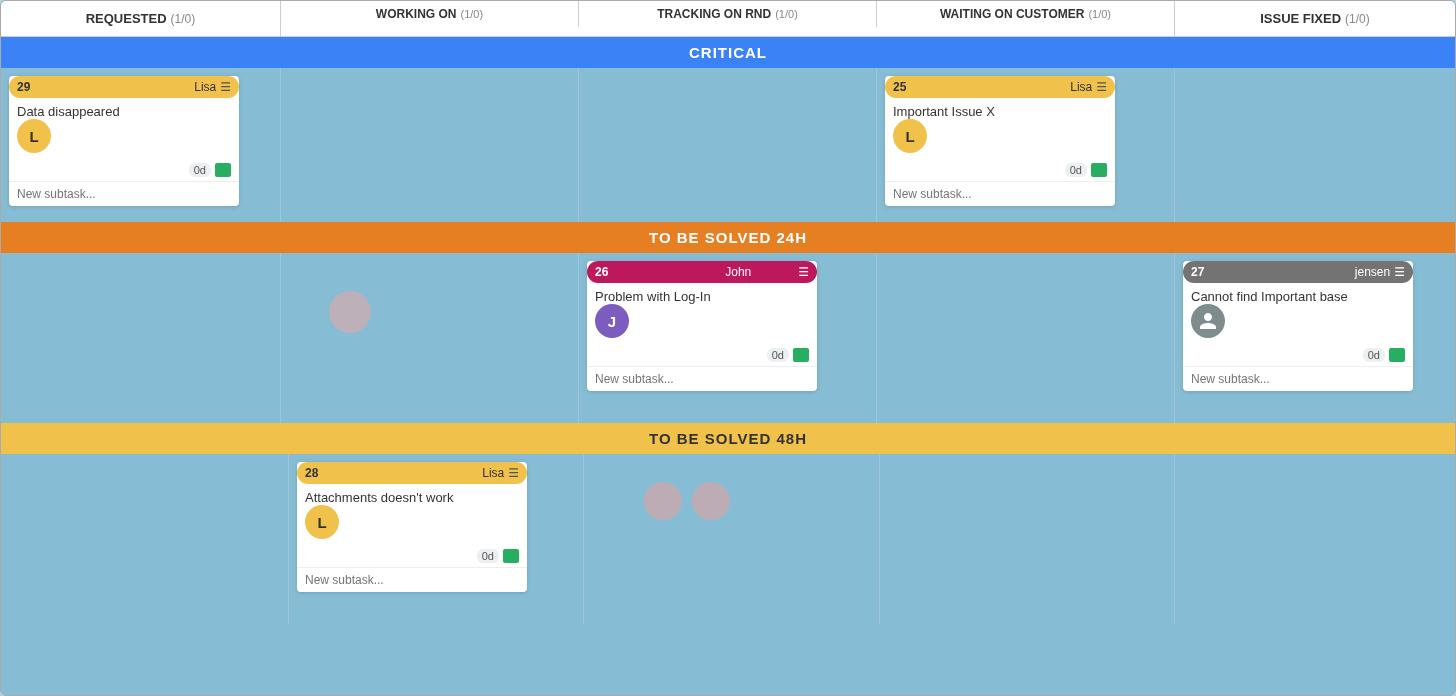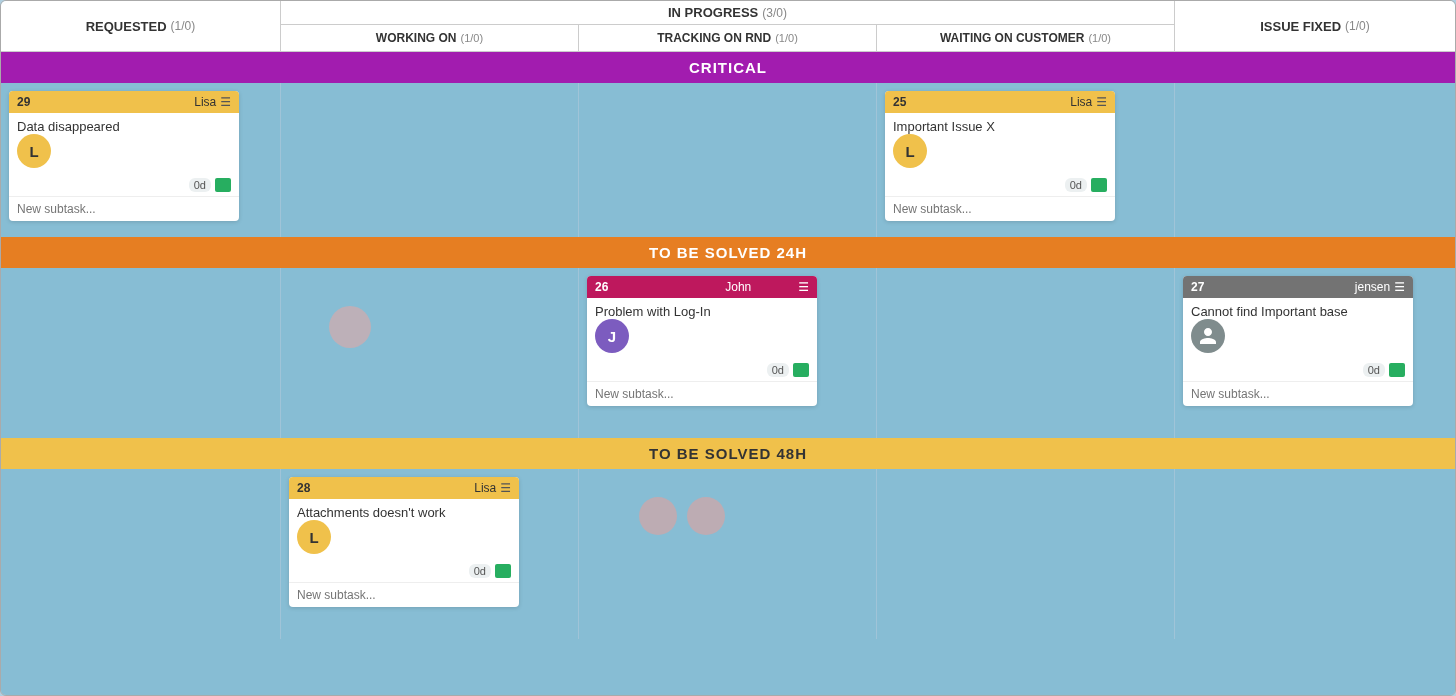--- a/index.html
+++ b/index.html
@@ -94,21 +94,21 @@
       display: flex;
       align-items: center;
       justify-content: center;
       padding: 7px;
       font-weight: bold;
       font-size: 15px;
       color: #fff;
       text-transform: uppercase;
       letter-spacing: 1px;
     }
-    .priority-band.critical { background: #a21caf; }
+    .priority-band.critical { background: #3b82f6; }
     .priority-band.to24h { background: #e67e22; }
     .priority-band.to48h { background: #f0c14b; color: #333; }
     
     .columns-row {
       display: flex;
       min-height: 160px;
     }
     .col {
       flex-shrink: 0;
       padding: 8px;
@@ -127,20 +127,21 @@
       width: 230px;
       box-shadow: 0 1px 4px rgba(0,0,0,0.15);
       margin-bottom: 8px;
     }
     .card-header {
       display: flex;
       align-items: flex-start;
       justify-content: space-between;
       padding: 4px 8px;
       font-size: 12px;
+      border-radius: 11px;
     }
     .card-header .card-id {
       font-weight: bold;
       color: #333;
     }
     .card-header .card-assignee {
       color: #333;
       font-weight: normal;
     }
     .card-header .card-menu {
@@ -227,24 +228,20 @@
 <body>
 
 <div class="board">
 
   <div class="header-row">
     <div class="header-requested">
       <span>REQUESTED</span>
       <span class="count" style="font-weight:normal;color:#888;margin-left:4px;font-size:12px;">(1/0)</span>
     </div>
     <div class="header-in-progress-group">
-      <div class="header-in-progress-top">
-        <span>IN PROGRESS</span>
-        <span style="font-weight:normal;color:#888;margin-left:4px;font-size:12px;">(3/0)</span>
-      </div>
       <div class="header-in-progress-bottom">
         <div class="header-sub">
           <span>WORKING ON</span>
           <span style="font-weight:normal;color:#888;margin-left:4px;font-size:11px;">(1/0)</span>
         </div>
         <div class="header-sub">
           <span>TRACKING ON RND</span>
           <span style="font-weight:normal;color:#888;margin-left:4px;font-size:11px;">(1/0)</span>
         </div>
         <div class="header-sub">
@@ -369,21 +366,21 @@
             <div class="green-bar"></div>
           </div>
           <input class="subtask-input" type="text" placeholder="New subtask..." style="">
         </div>
       </div>
     </div>
 
     <div class="priority-band to48h">
       <span>TO BE SOLVED 48H</span>
     </div>
-    <div class="columns-row" style="min-height:170px;">
+    <div class="columns-row" style="min-height:170px;padding-left:8px;">
       <div class="col col-requested"></div>
       <div class="col col-working">
         <div class="card">
           <div class="card-header card-header-yellow">
             <span class="card-id">28</span>
             <span style="flex:1;"></span>
             <span class="card-assignee">Lisa</span>
             <span class="card-menu">☰</span>
           </div>
           <div class="card-body">

